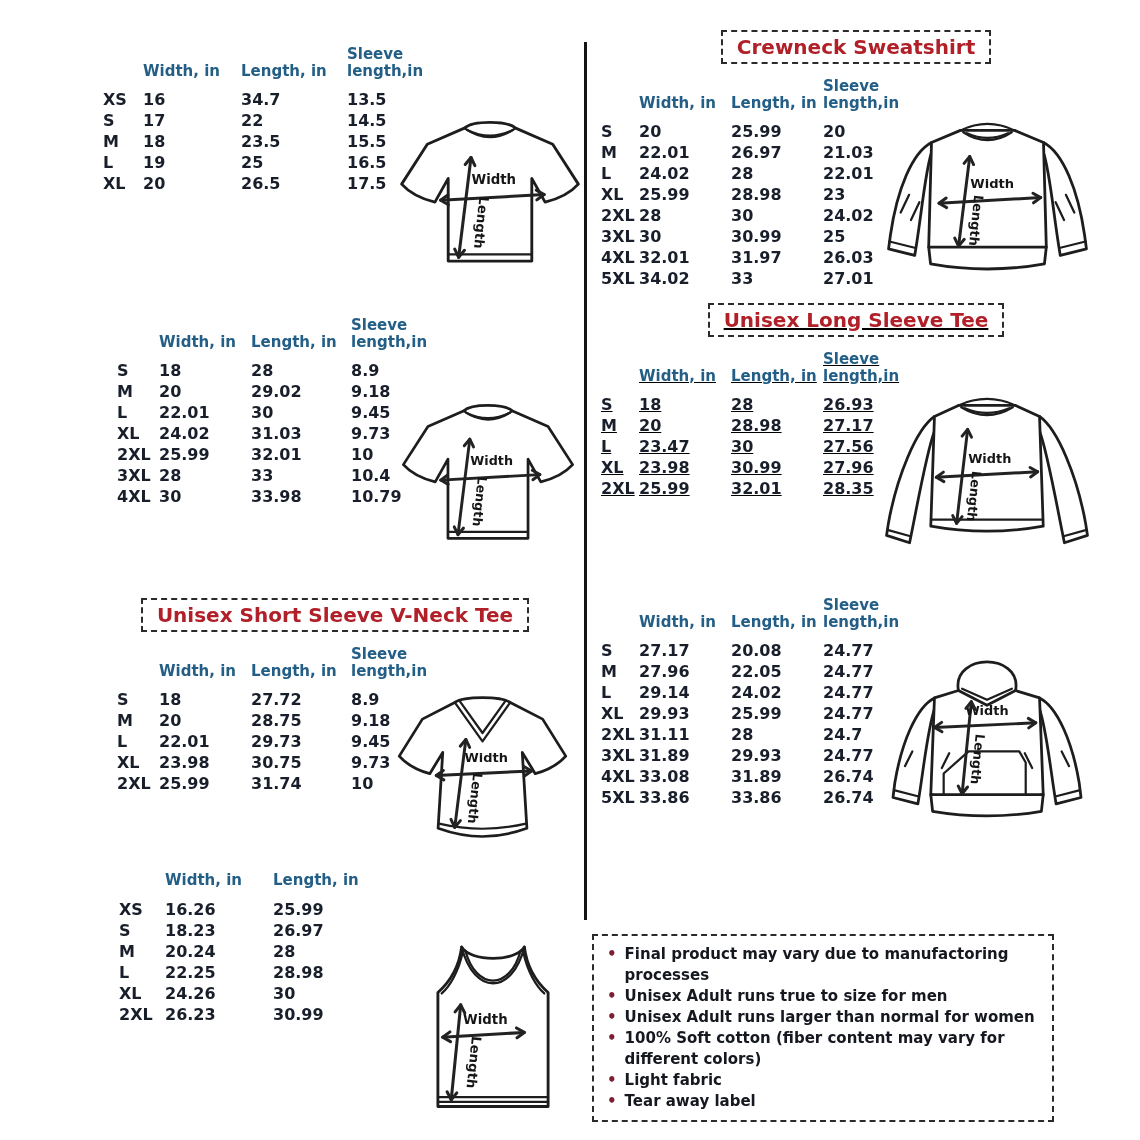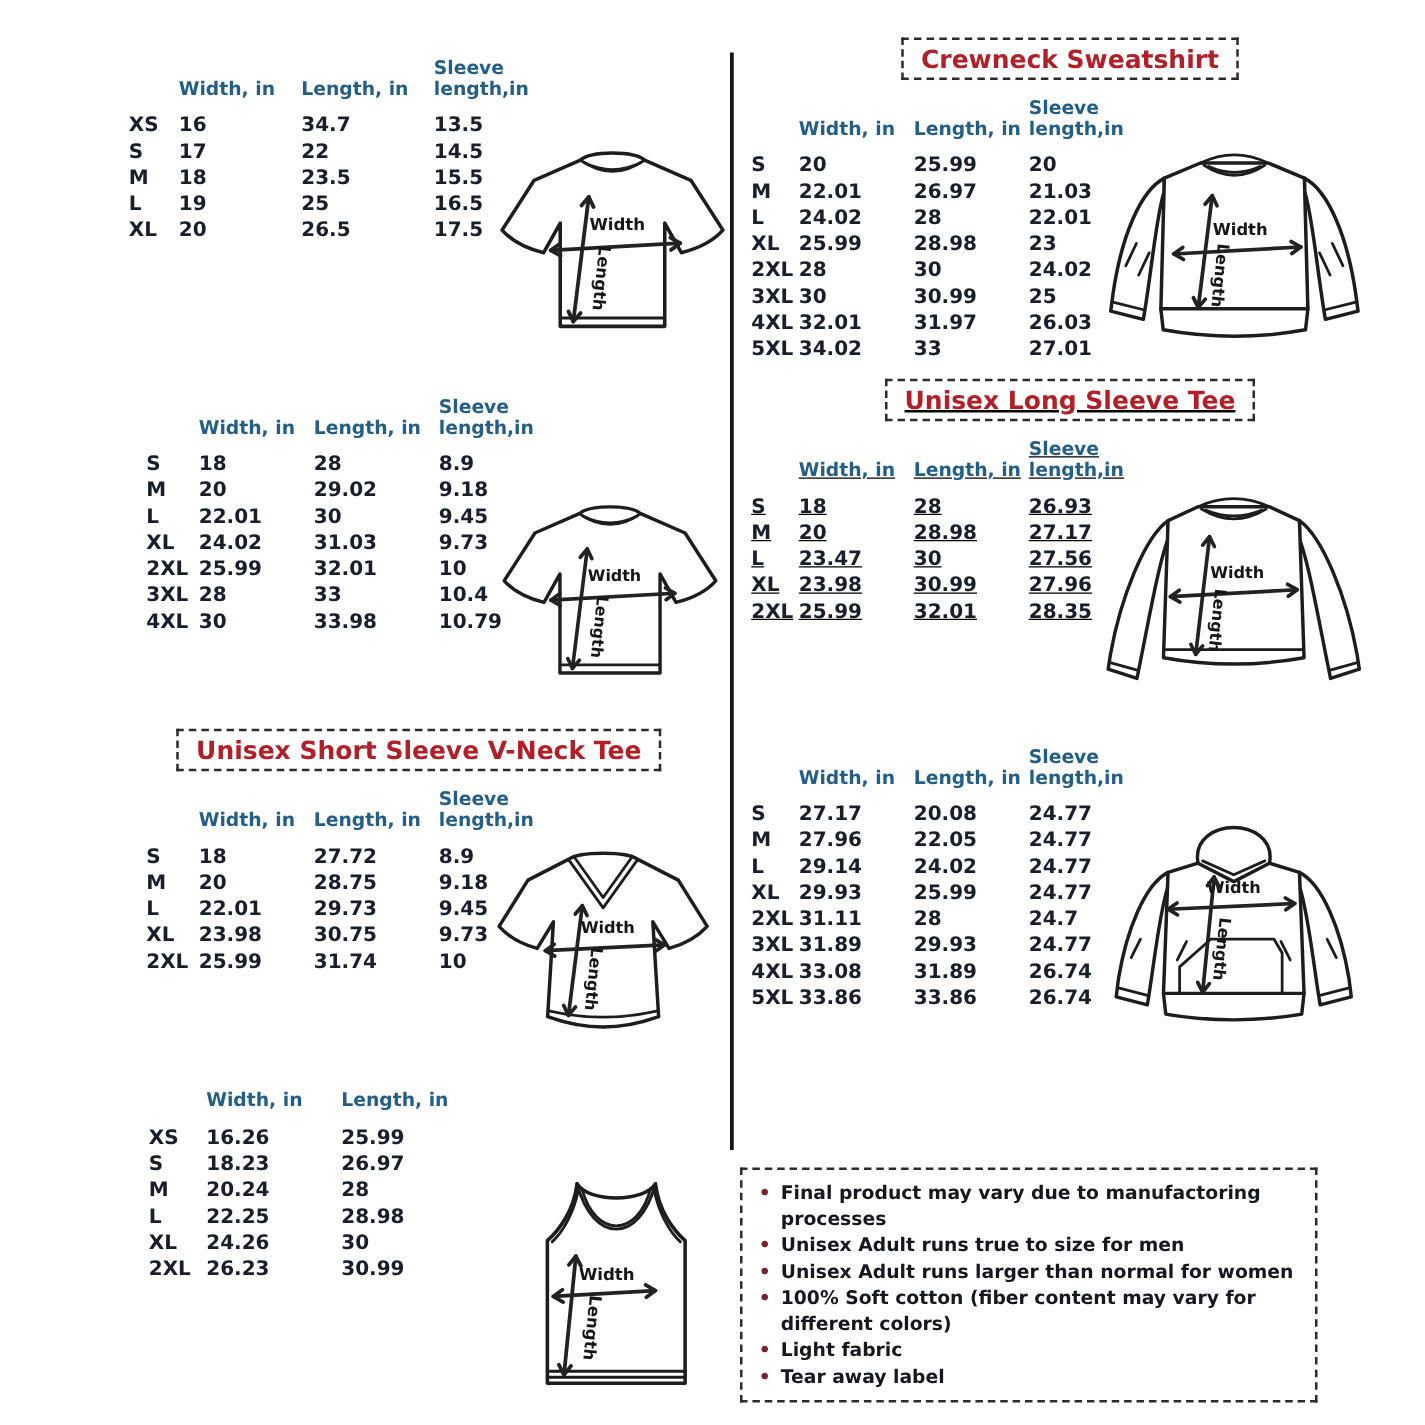--- a/index.html
+++ b/index.html
@@ -35,21 +35,21 @@
   .p7 th:nth-child(1),.p7 td:nth-child(1){width:38px;}
   .p5 th:nth-child(2),.p5 td:nth-child(2),.p6 th:nth-child(2),.p6 td:nth-child(2),
   .p7 th:nth-child(2),.p7 td:nth-child(2){width:92px;}
   .p5 th:nth-child(3),.p5 td:nth-child(3),.p6 th:nth-child(3),.p6 td:nth-child(3),
   .p7 th:nth-child(3),.p7 td:nth-child(3){width:92px;}
   .p5 th:nth-child(4),.p5 td:nth-child(4),.p6 th:nth-child(4),.p6 td:nth-child(4),
   .p7 th:nth-child(4),.p7 td:nth-child(4){width:84px;}
   
   .p1{left:85px;top:30px;width:500px;}
   .p2{left:85px;top:303px;width:500px;}
-  .p3{left:85px;top:583px;width:500px;}
+  .p3{left:85px;top:598px;width:500px;}
   .p4{left:85px;top:858px;width:500px;}
   .p5{left:597px;top:30px;width:518px;}
   .p6{left:597px;top:303px;width:518px;text-decoration:underline;}
   .p7{left:597px;top:583px;width:518px;}
   .garment{position:absolute;margin:0;}
   .p1 .garment{right:0px;top:78px;}
   .p2 .garment{right:6px;top:88px;}
   .p3 .garment{right:10px;top:84px;}
   .p4 .garment{right:16px;top:80px;}
   .p5 .garment{right:20px;top:78px;}

